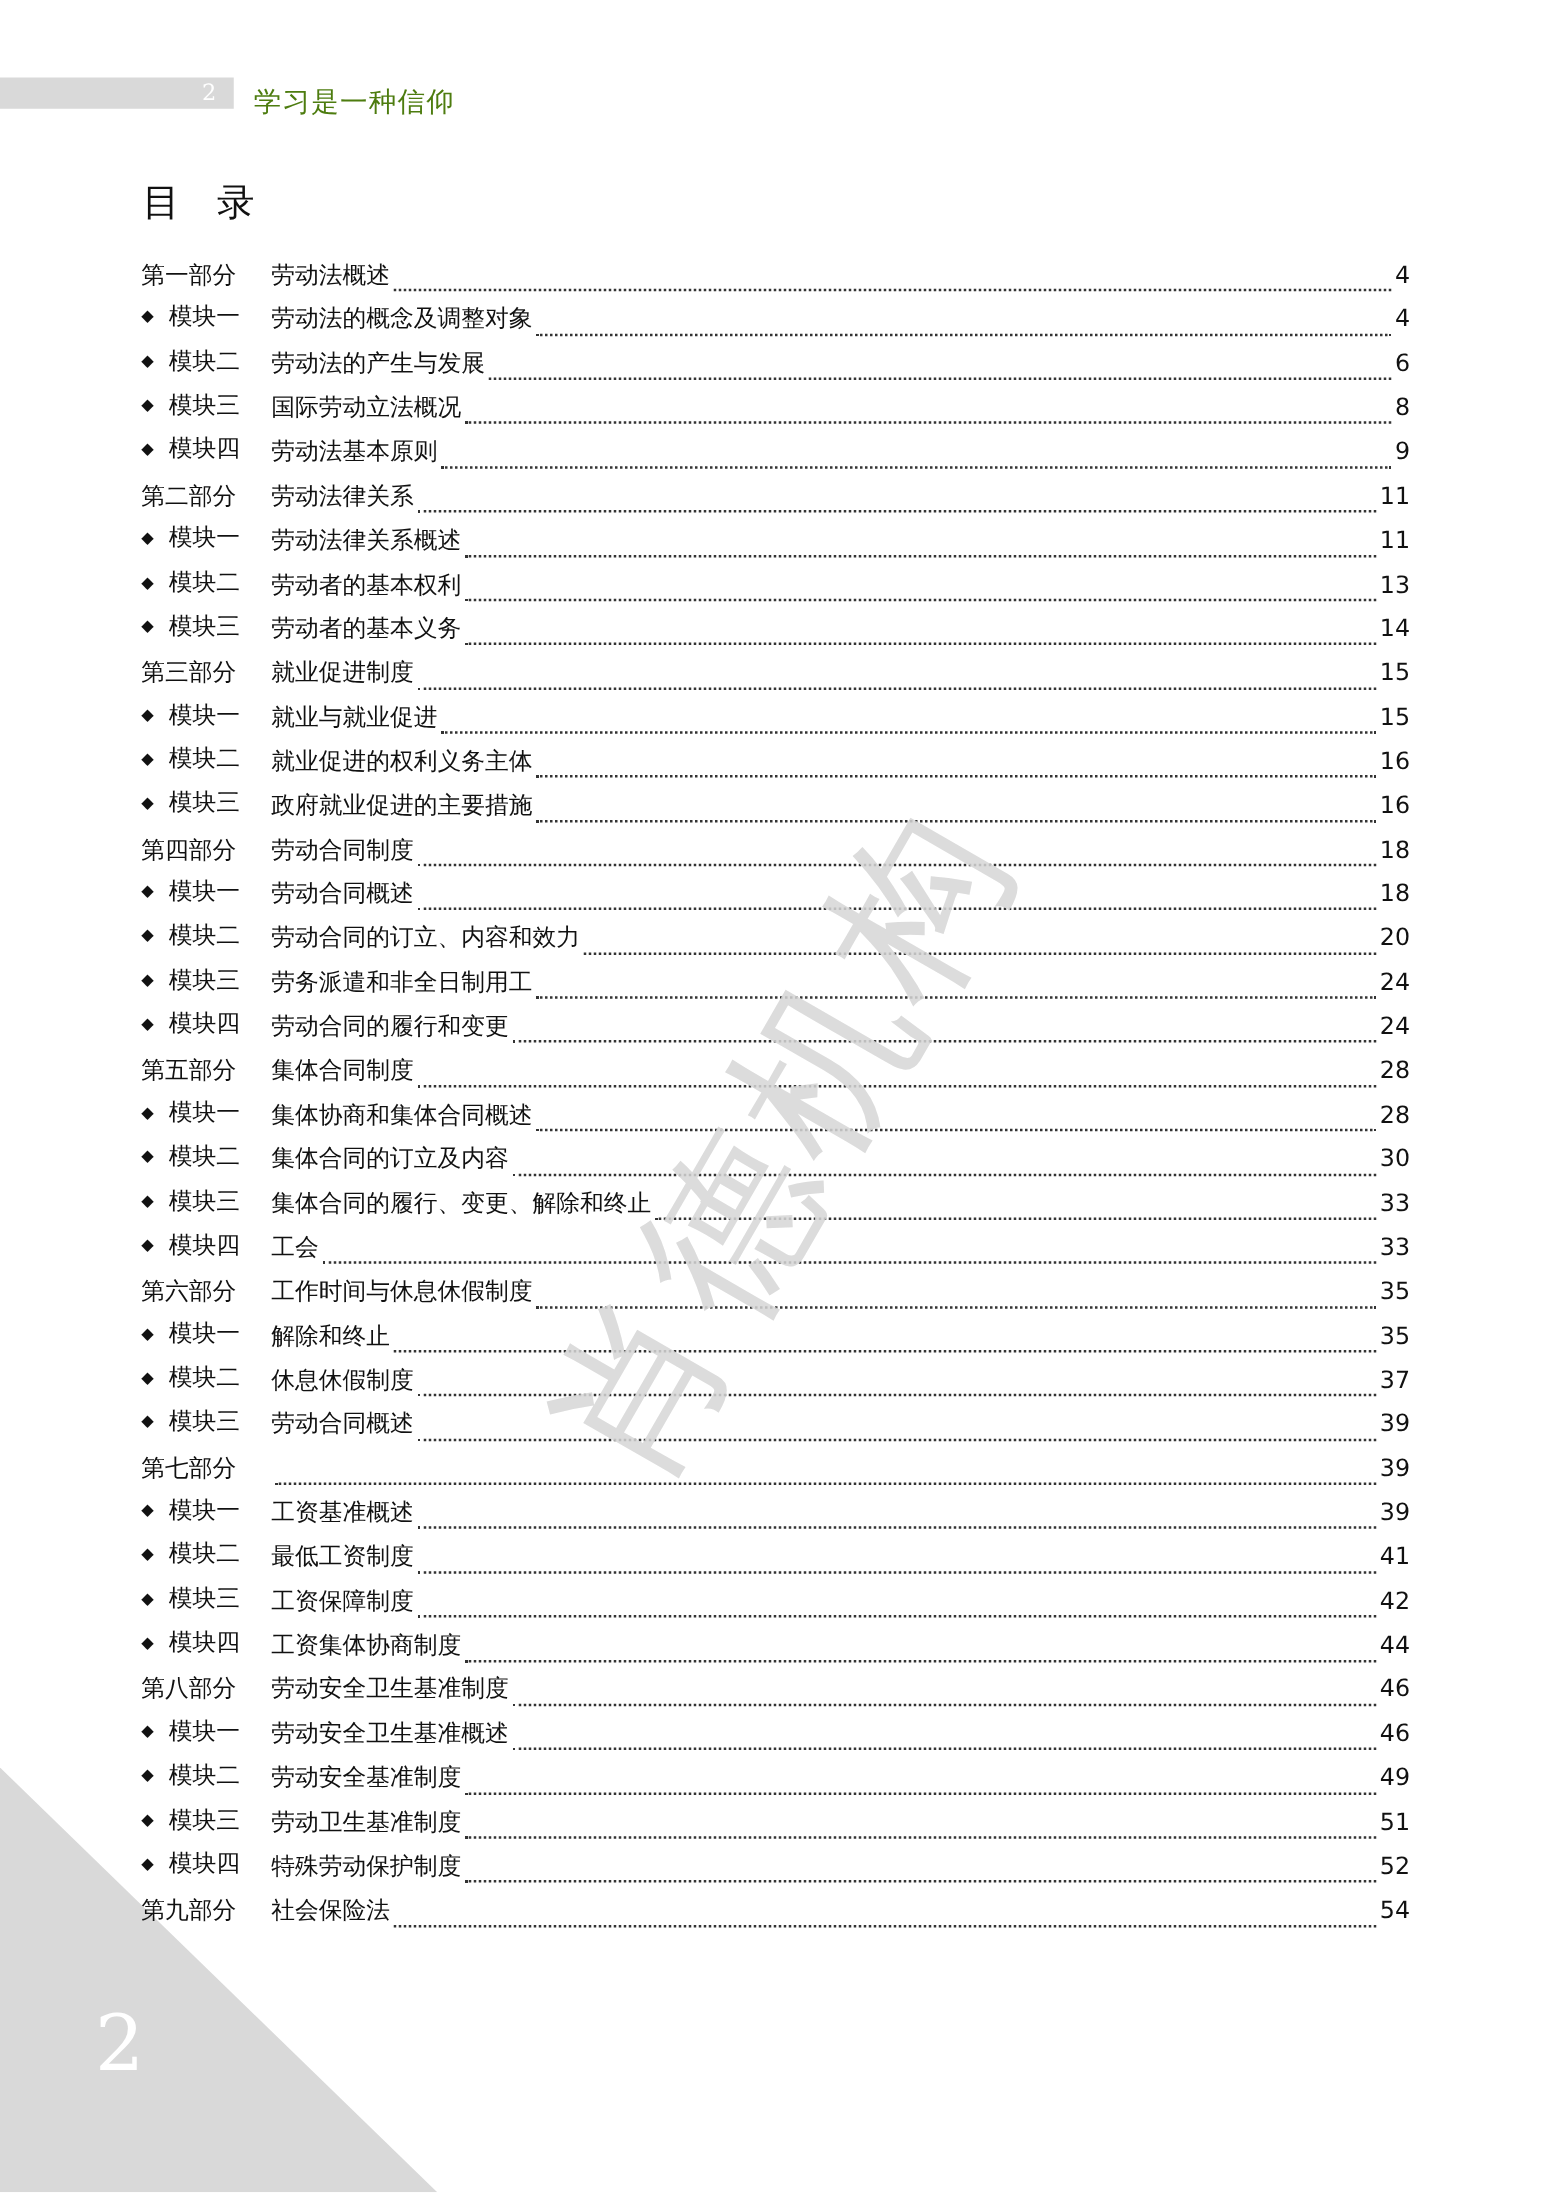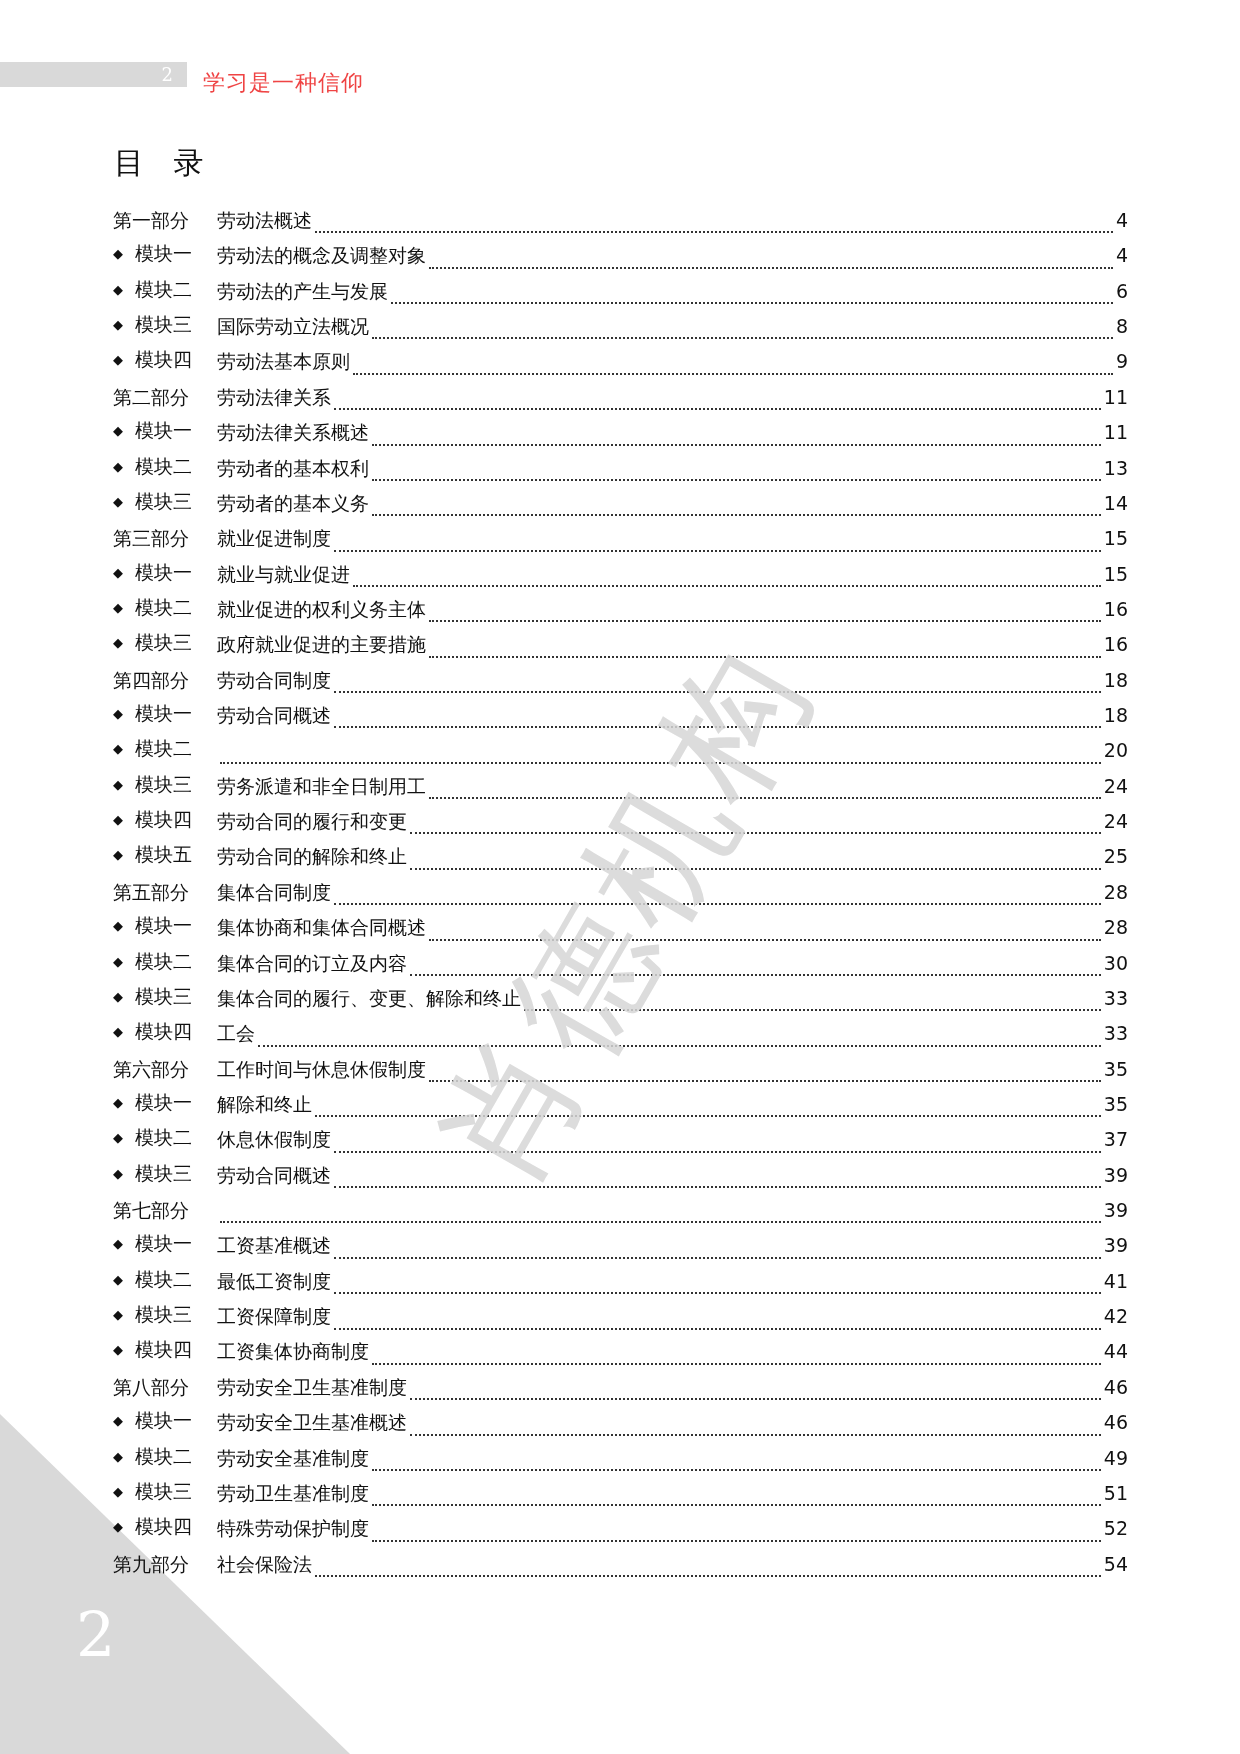--- a/index.html
+++ b/index.html
@@ -11,21 +11,21 @@
   .header-bar {
     position: absolute; left: 0; top: 62px; width: 187px; height: 25px;
     background: #d9d9d9;
   }
   .header-page {
     position: absolute; right: 14px; top: 0; line-height: 25px;
     color: #ffffff; font-family: "DejaVu Serif", "Liberation Serif", serif; font-size: 18px;
   }
   .header-title {
     position: absolute; left: 203px; top: 68px; font-size: 22px; line-height: 30px;
-    letter-spacing: 1px; color: #ef4444;
+    letter-spacing: 1px; color: #4d7c0f;
   }
   .toc-heading {
     position: absolute; left: 114px; top: 143px; font-size: 30px; line-height: 40px;
     letter-spacing: 10px; color: #111;
   }
   .corner {
     position: absolute; left: 0; bottom: 0; width: 350px; height: 340px;
     background: #d9d9d9;
     clip-path: polygon(0 0, 100% 100%, 0 100%);
   }
@@ -187,20 +187,21 @@
       <span class="bullet">◆</span><span class="label">模块一</span>
     </span>
     <span class="title">劳动合同概述</span>
     <span class="dots"></span>
     <span class="page">18</span>
   </div>
     <div class="toc-row">
     <span class="lead">
       <span class="bullet">◆</span><span class="label">模块二</span>
     </span>
+    <span class="title">劳动合同的订立、内容和效力</span>
     <span class="dots"></span>
     <span class="page">20</span>
   </div>
     <div class="toc-row">
     <span class="lead">
       <span class="bullet">◆</span><span class="label">模块三</span>
     </span>
     <span class="title">劳务派遣和非全日制用工</span>
     <span class="dots"></span>
     <span class="page">24</span>
@@ -208,28 +209,20 @@
     <div class="toc-row">
     <span class="lead">
       <span class="bullet">◆</span><span class="label">模块四</span>
     </span>
     <span class="title">劳动合同的履行和变更</span>
     <span class="dots"></span>
     <span class="page">24</span>
   </div>
     <div class="toc-row">
     <span class="lead">
-      <span class="bullet">◆</span><span class="label">模块五</span>
-    </span>
-    <span class="title">劳动合同的解除和终止</span>
-    <span class="dots"></span>
-    <span class="page">25</span>
-  </div>
-    <div class="toc-row">
-    <span class="lead">
       <span class="label">第五部分</span>
     </span>
     <span class="title">集体合同制度</span>
     <span class="dots"></span>
     <span class="page">28</span>
   </div>
     <div class="toc-row">
     <span class="lead">
       <span class="bullet">◆</span><span class="label">模块一</span>
     </span>

